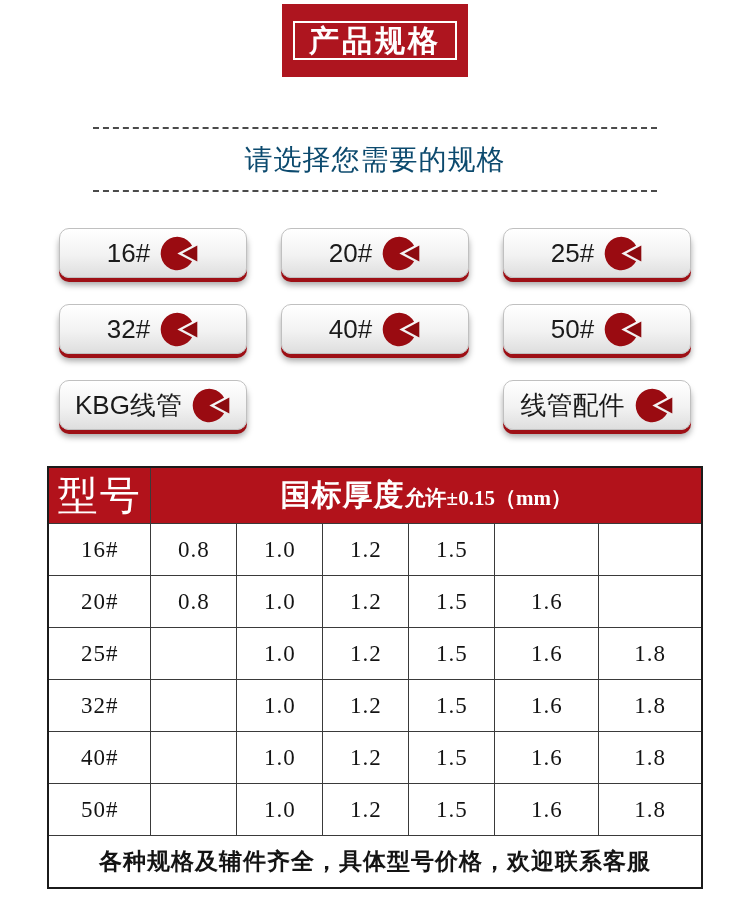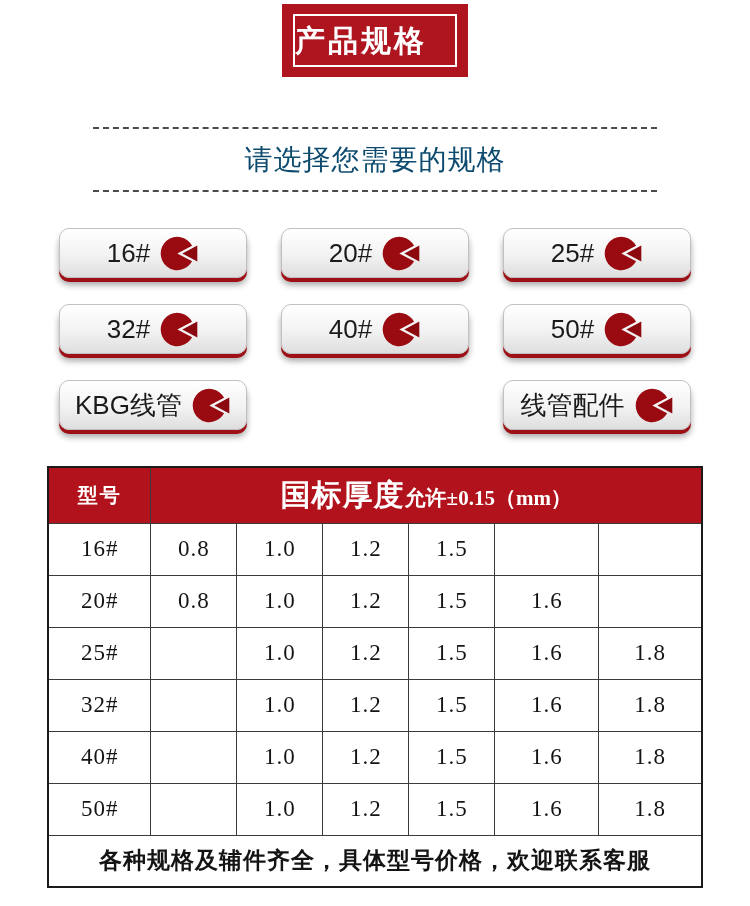--- a/index.html
+++ b/index.html
@@ -13,23 +13,23 @@
 
   
   .banner-wrap { padding-top: 4px; text-align: center; }
   .banner {
     display: inline-flex;
     width: 186px; height: 73px;
     background: #ae151f;
     align-items: center; justify-content: center;
   }
   .banner-inner {
-    width: 164px; height: 53px;
+    width: 164px; height: 39px;
     border: 2px solid #ffffff;
-    display: flex; align-items: center; justify-content: flex-start;
+    display: flex; align-items: center; justify-content: center;
   }
   .banner-title {
     color: #ffffff; font-size: 30px; font-weight: bold; letter-spacing: 3px;
     line-height: 1;
   }
 
   
   .chooser-head { width: 564px; margin: 50px auto 0; }
   .dashed-rule { border-top: 2px dashed #4a4a4a; height: 0; }
   .subtitle {
@@ -59,21 +59,21 @@
     width: 654px;
     margin: 36px auto 0;
     border-collapse: collapse;
     border: 2px solid #1b1b1b;
     font-family: "Liberation Serif", serif;
     table-layout: fixed;
   }
   .spec-table td, .spec-table th { border: 1px solid #3a3a3a; text-align: center; }
   .spec-table thead tr { height: 56px; }
   .spec-table thead th { background: #b2121b; color: #ffffff; }
-  .th-model { font-size: 20px; font-weight: bold; letter-spacing: 2px; }
+  .th-model { font-size: 40px; font-weight: normal; letter-spacing: 2px; }
   .th-thickness-title { font-size: 30px; font-weight: bold; letter-spacing: 1px; }
   .th-thickness-note { font-size: 21px; font-weight: bold; margin-top: 32px; }
   .spec-table tbody tr { height: 52px; }
   .spec-table tbody td { font-size: 23px; color: #141414; letter-spacing: 1px; }
   .footer-row { height: 49px; margin-left: 28px; }
   .footer-note {
     color: #d42a2a; font-weight: bold; font-size: 23px; letter-spacing: 1px;
   }
 </style>
 </head>

